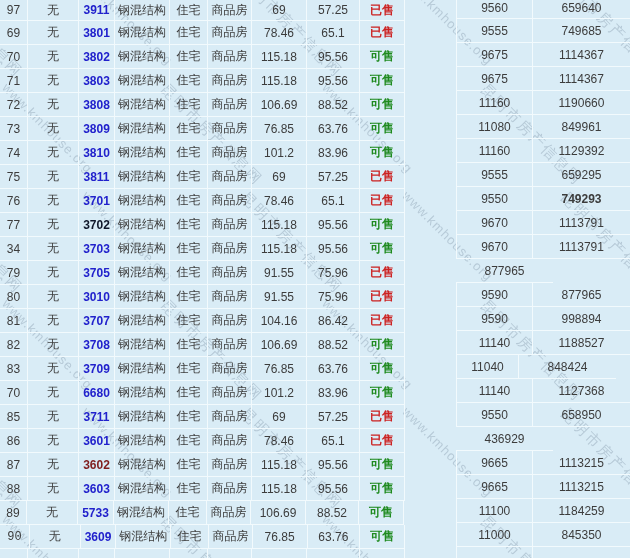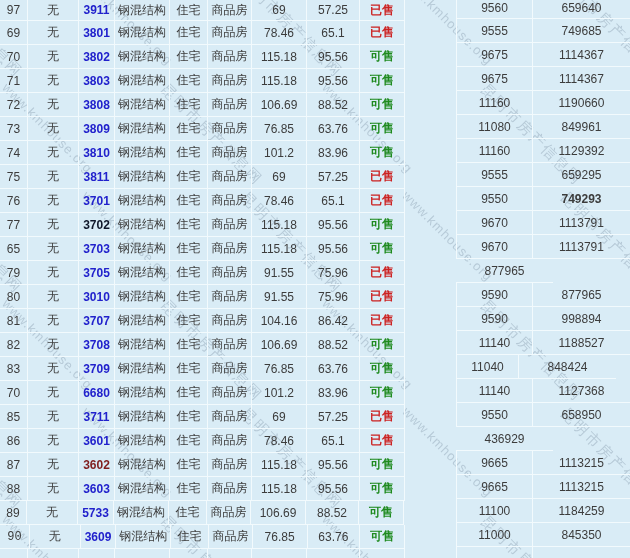--- a/index.html
+++ b/index.html
@@ -201,21 +201,21 @@
           <span class="unit-link" style="color: #0f172a;">3702</span>
         </div>
         <div class="cell" style="width: 55px; border-right-color: rgb(242, 250, 253); border-bottom-color: rgb(242, 250, 253);">钢混结构</div>
         <div class="cell" style="width: 38px; border-right-color: rgb(242, 250, 253); border-bottom-color: rgb(242, 250, 253);">住宅</div>
         <div class="cell" style="width: 44px; border-right-color: rgb(242, 250, 253); border-bottom-color: rgb(242, 250, 253);">商品房</div>
         <div class="cell" style="width: 55px; border-right-color: rgb(242, 250, 253); border-bottom-color: rgb(242, 250, 253);">115.18</div>
         <div class="cell" style="width: 53px; border-right-color: rgb(242, 250, 253); border-bottom-color: rgb(242, 250, 253);">95.56</div>
         <div class="cell" style="width: 45px; border-right-color: rgb(242, 250, 253); border-bottom-color: rgb(242, 250, 253); font-weight: bold; color: rgb(30, 138, 30);">可售</div>
       </div>
       <div class="trow">
-        <div class="cell" style="width: 28px; border-right-color: rgb(242, 250, 253); border-bottom-color: rgb(242, 250, 253);">65</div>
+        <div class="cell" style="width: 28px; border-right-color: rgb(242, 250, 253); border-bottom-color: rgb(242, 250, 253);">34</div>
         <div class="cell" style="width: 51px; border-right-color: rgb(242, 250, 253); border-bottom-color: rgb(242, 250, 253);">无</div>
         <div class="cell" style="width: 36px; border-right-color: rgb(242, 250, 253); border-bottom-color: rgb(242, 250, 253);">
           <span class="unit-link" style="color: rgb(33, 33, 204);">3703</span>
         </div>
         <div class="cell" style="width: 55px; border-right-color: rgb(242, 250, 253); border-bottom-color: rgb(242, 250, 253);">钢混结构</div>
         <div class="cell" style="width: 38px; border-right-color: rgb(242, 250, 253); border-bottom-color: rgb(242, 250, 253);">住宅</div>
         <div class="cell" style="width: 44px; border-right-color: rgb(242, 250, 253); border-bottom-color: rgb(242, 250, 253);">商品房</div>
         <div class="cell" style="width: 55px; border-right-color: rgb(242, 250, 253); border-bottom-color: rgb(242, 250, 253);">115.18</div>
         <div class="cell" style="width: 53px; border-right-color: rgb(242, 250, 253); border-bottom-color: rgb(242, 250, 253);">95.56</div>
         <div class="cell" style="width: 45px; border-right-color: rgb(242, 250, 253); border-bottom-color: rgb(242, 250, 253); font-weight: bold; color: rgb(30, 138, 30);">可售</div>

